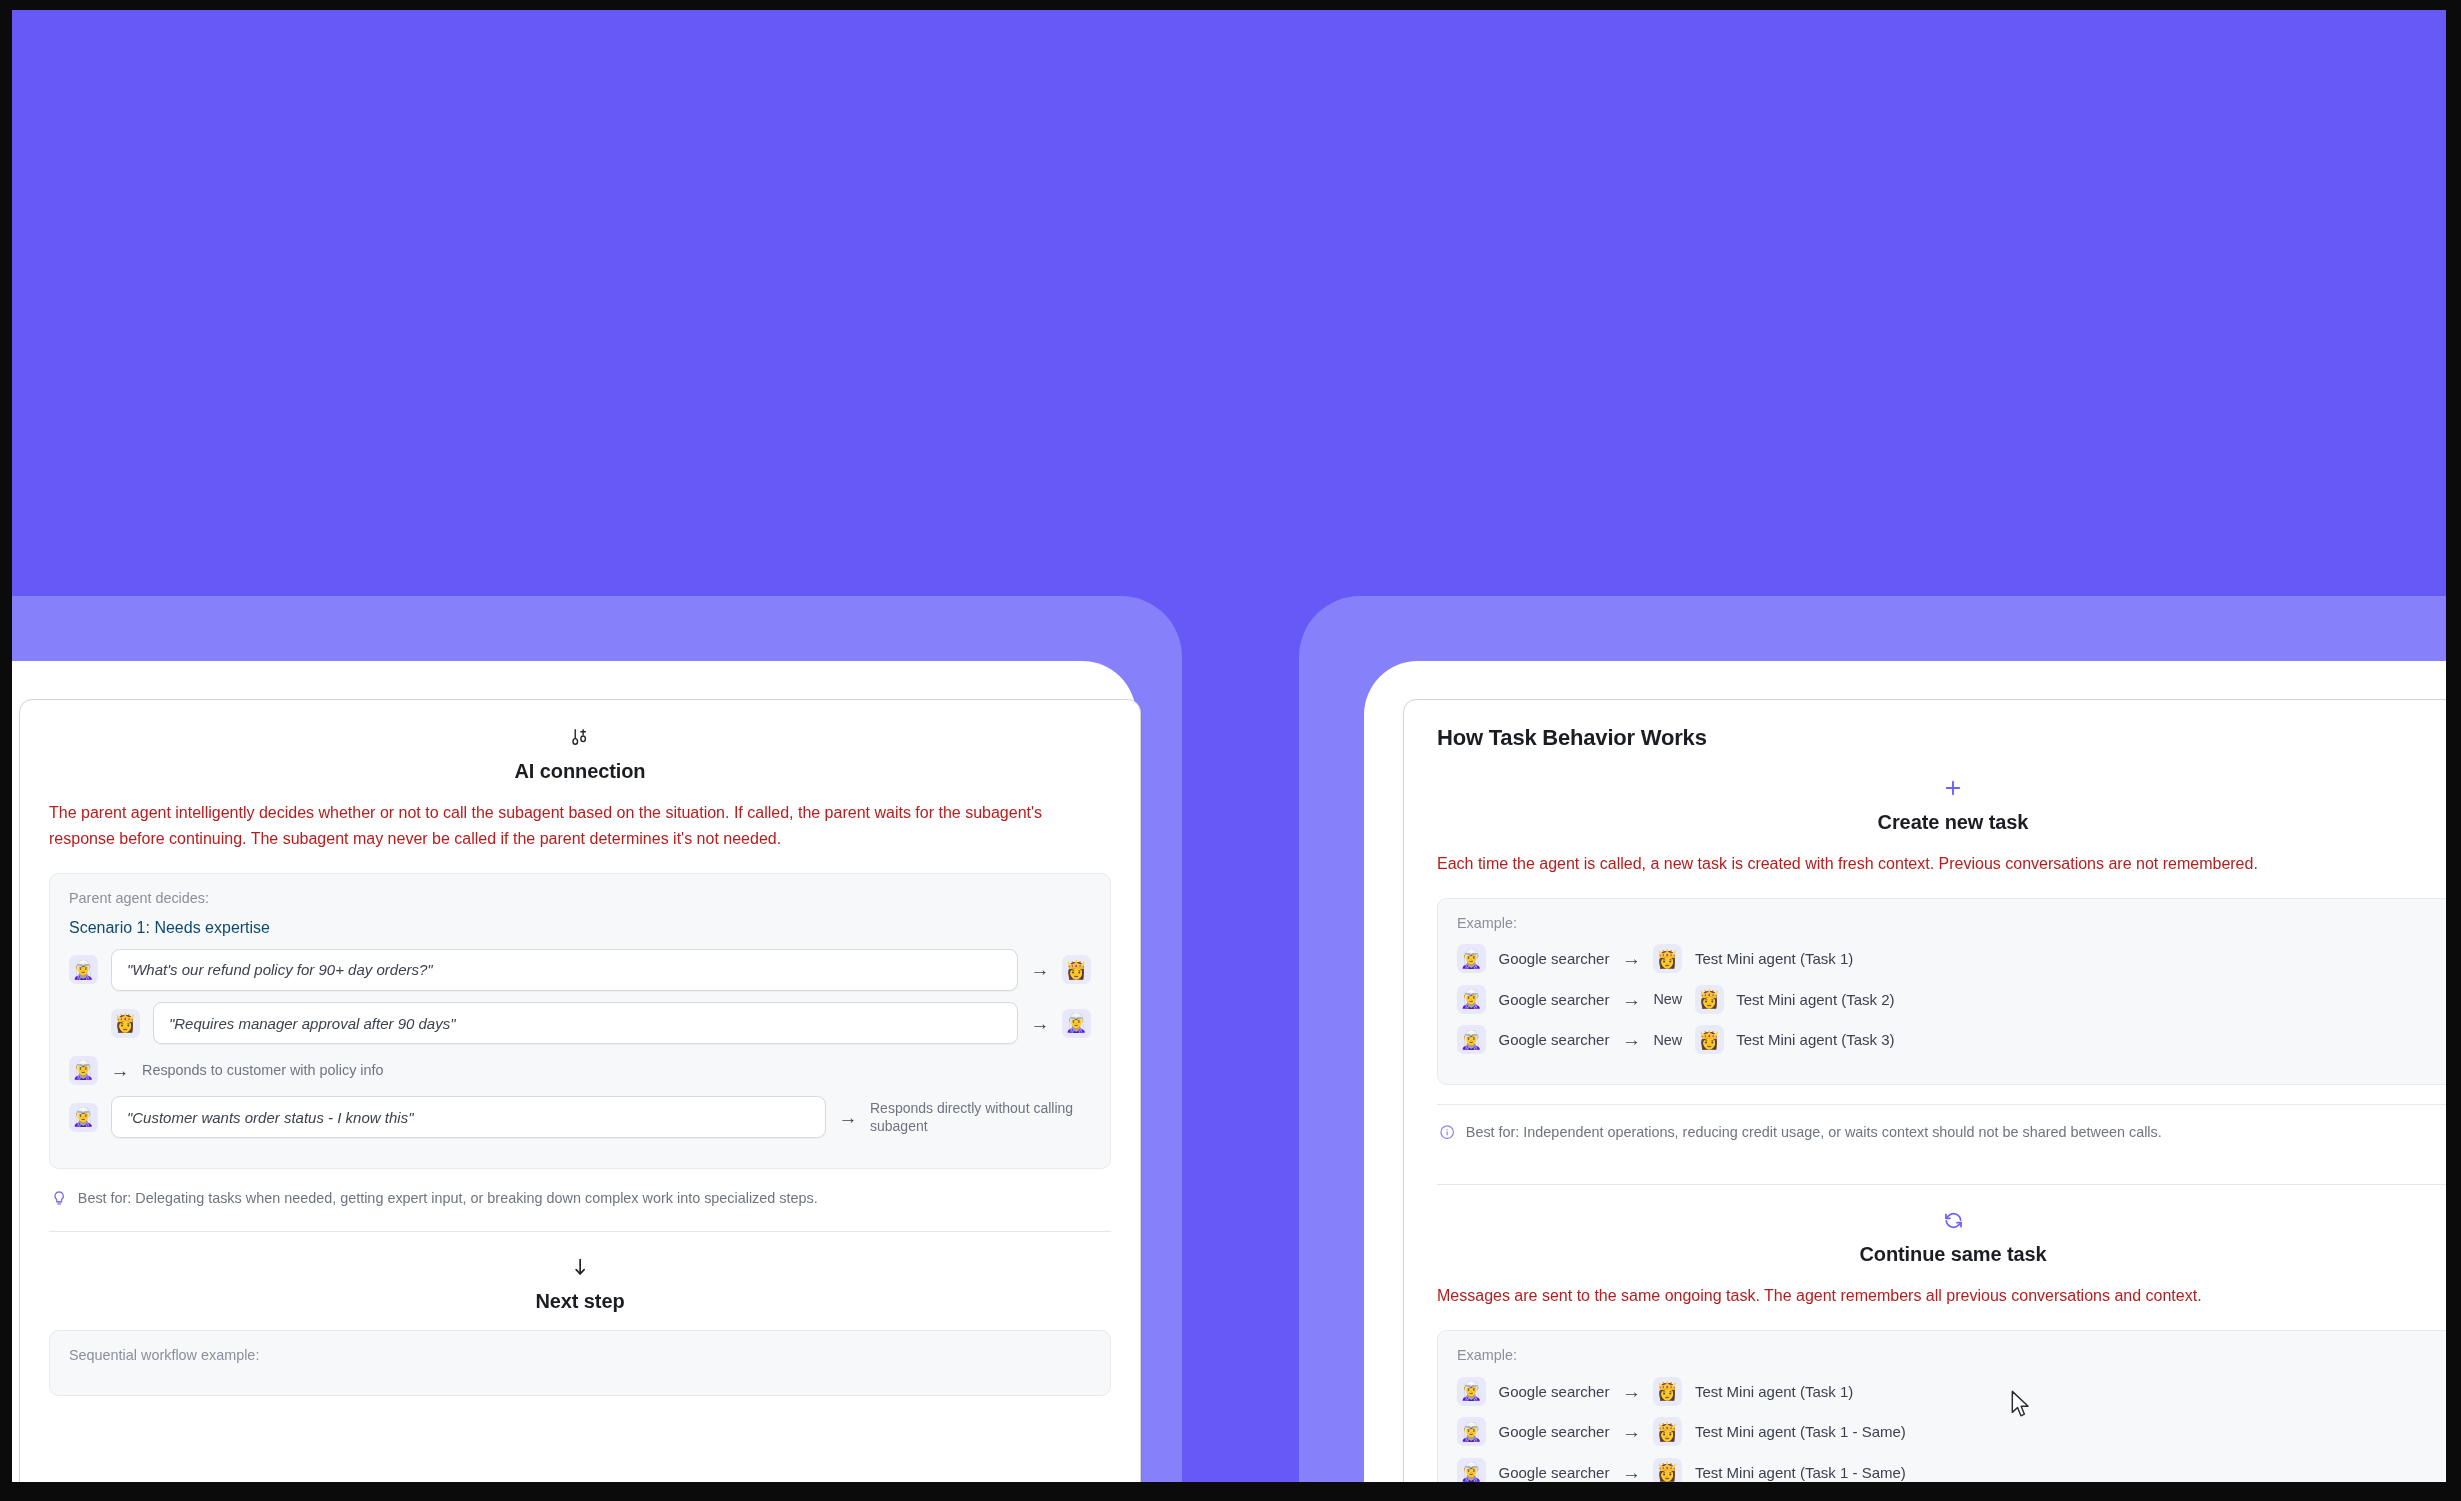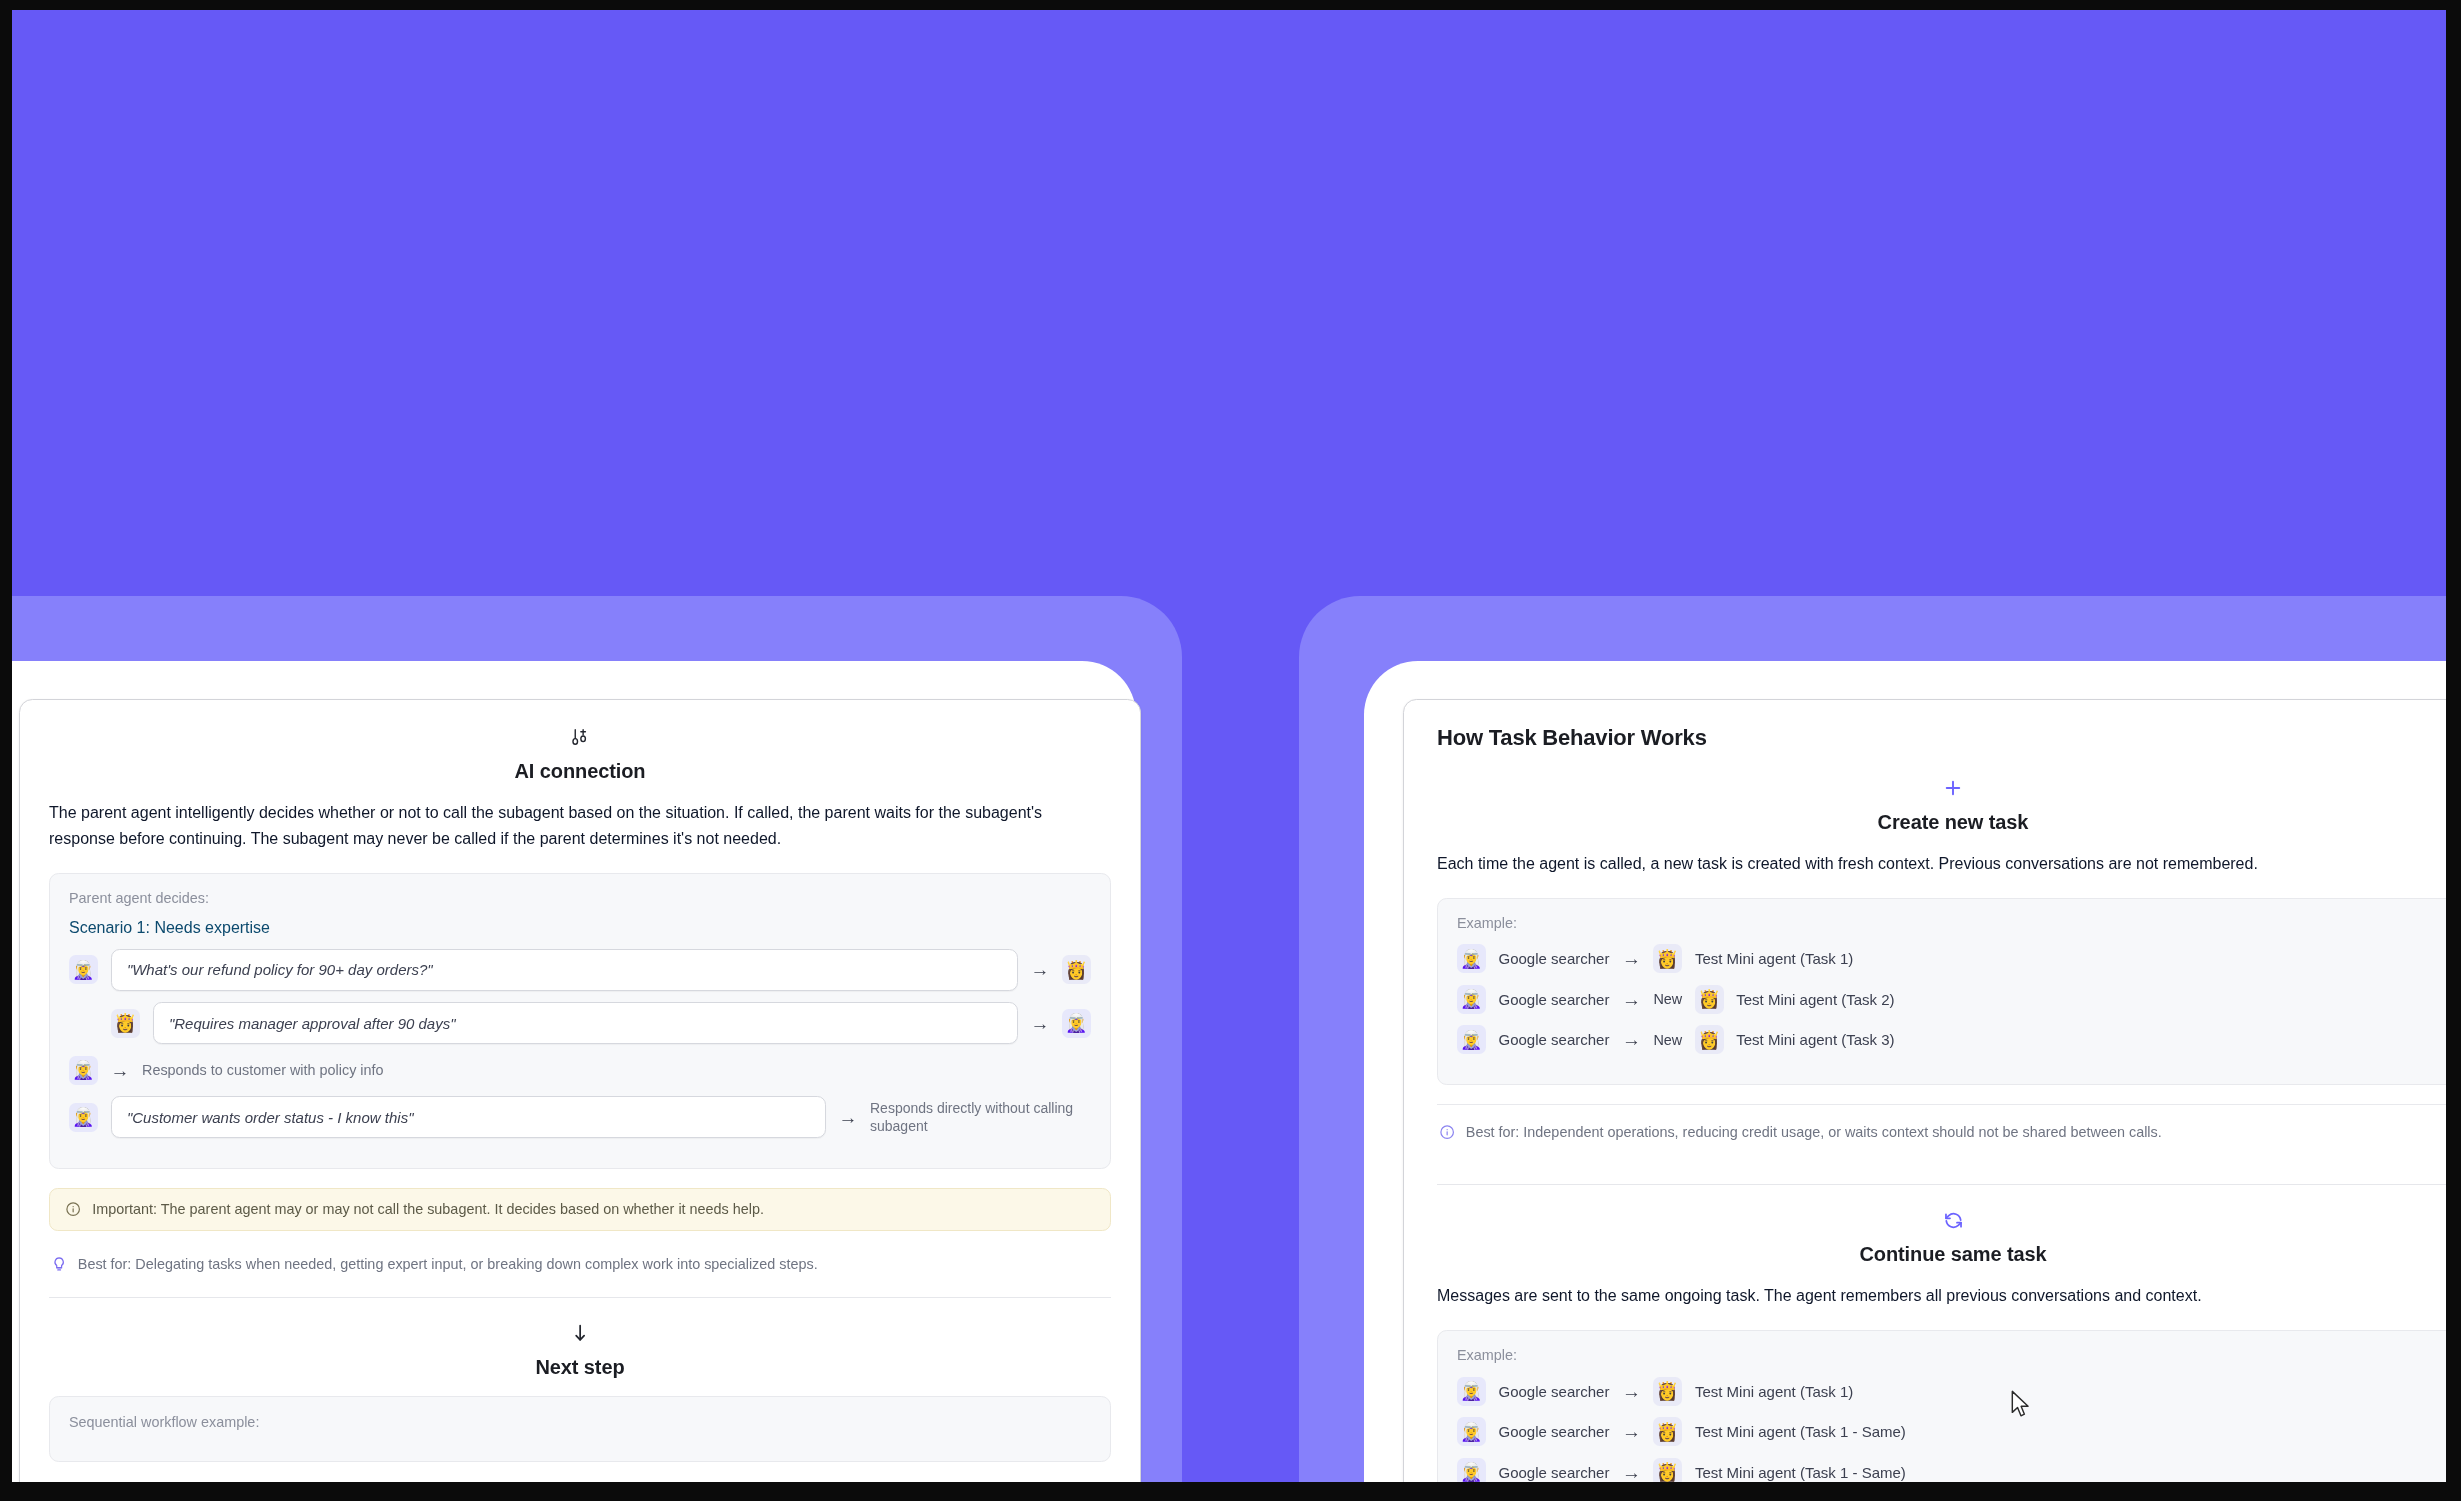--- a/index.html
+++ b/index.html
@@ -76,21 +76,21 @@
     margin-bottom:25px;
   }
   .section-head {
     display:flex; align-items:center; gap:10.6px;
     font-size:20px; font-weight:700; color:#1b1d23; letter-spacing:-0.1px;
     margin-bottom:17.3px;
     flex-direction:column;
   }
   .section-head .sico { width:24px; height:24px; display:flex; align-items:center; justify-content:center; flex:0 0 auto;}
   .body-text {
-    font-size:16px; line-height:1.62; color:#0f172a; margin-bottom:21px;
+    font-size:16px; line-height:1.62; color:#b91c1c; margin-bottom:21px;
   }
   .example-box {
     background:#f7f8fa;
     border:1px solid #e8e9ed;
     border-radius:9.6px;
     padding:16.3px 19px 18px 19px;
     margin-bottom:19px;
   }
   .example-label { font-size:14.4px; color:#8b8f9c; margin-bottom:13.4px; }
   .scenario-label { font-size:16px; font-weight:400; color:#0c4a6e; margin:5.8px 0 11.5px 0; }
@@ -193,30 +193,20 @@
 
 
       <div class="flow-row">
         <span class="avatar">🧝‍♀️</span>
         <span class="pill">"Customer wants order status - I know this"</span>
         <span class="arrow">→</span>
         <span class="side-note">Responds directly without calling subagent</span>
       </div>
     </div>
 
-    <div class="callout">
-      <span>
-        <svg width="16.3" height="16.3" viewBox="0 0 24 24" fill="none" stroke="#7a7354" stroke-width="1.8">
-          <circle cx="12" cy="12" r="9.2"></circle>
-            <path d="M12 8.2v0.2" stroke-linecap="round"></path>
-            <path d="M12 11.4V16" stroke-linecap="round"></path>
-        </svg>
-      </span>
-      <span>Important: The parent agent may or may not call the subagent. It decides based on whether it needs help.</span>
-    </div>
 
     <div class="bestfor">
       <span>
         <svg width="16.3" height="16.3" viewBox="0 0 24 24" fill="none" stroke="#7b6cf0" stroke-width="1.8" stroke-linecap="round">
           <path d="M9 17.5h6"></path>
             <path d="M10 20.5h4"></path>
           <path d="M12 2.8a6.2 6.2 0 0 0-3.6 11.2V17h7.2v-3A6.2 6.2 0 0 0 12 2.8z"></path>
         </svg>
       </span>
       <span>Best for: Delegating tasks when needed, getting expert input, or breaking down complex work into specialized steps.</span>

